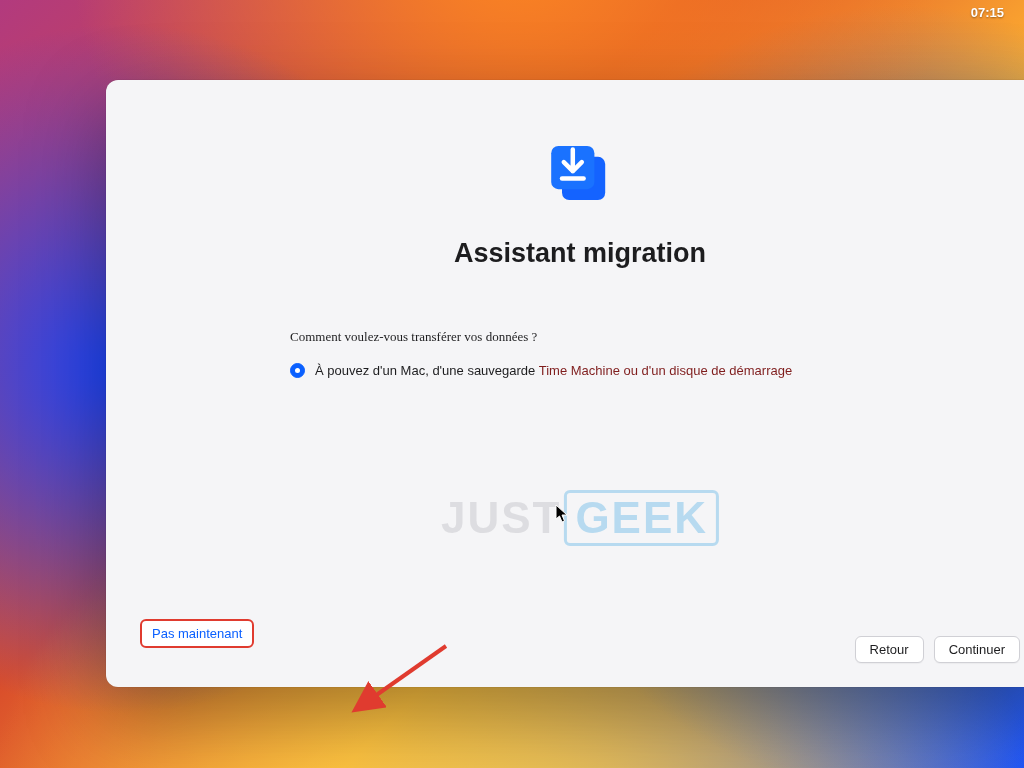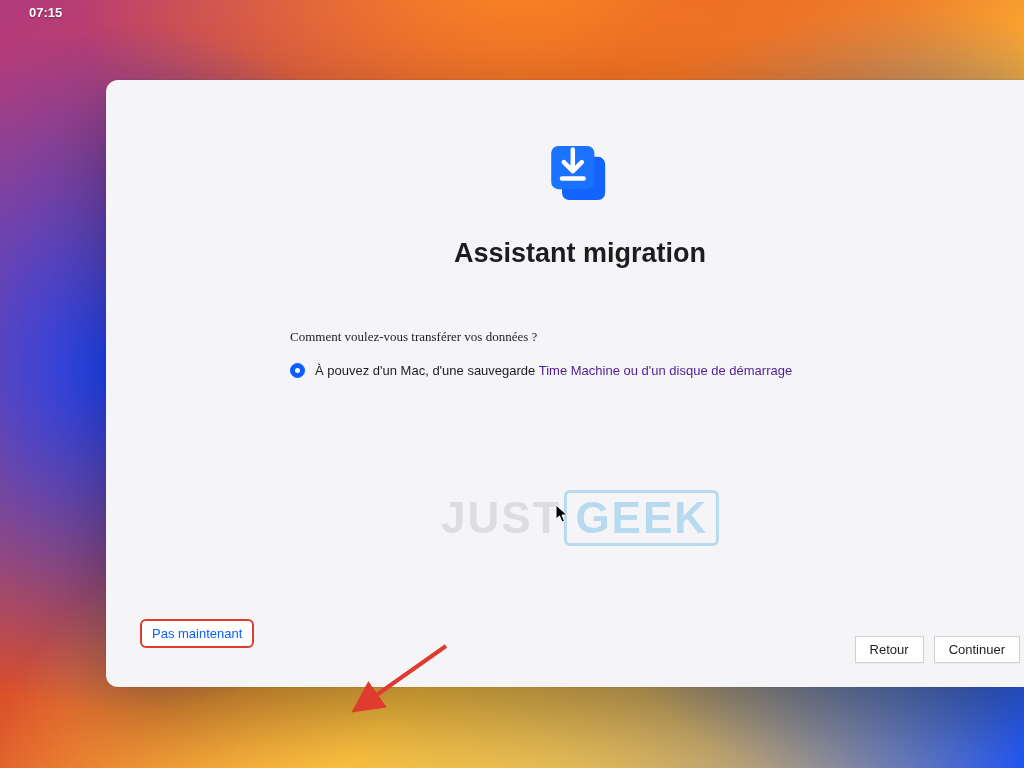--- a/index.html
+++ b/index.html
@@ -8,22 +8,22 @@
     position: relative;
     background:
       radial-gradient(circle at 12% 48%, #1845ff 0%, rgba(24,69,255,0) 35%),
       radial-gradient(circle at 50% -10%, #ff8a1f 0%, rgba(255,138,31,0) 45%),
       radial-gradient(circle at 88% 52%, #0a66ff 0%, rgba(10,102,255,0) 40%),
       radial-gradient(circle at 50% 120%, #ffd24d 0%, rgba(255,210,77,0) 52%),
       linear-gradient(135deg, #b23a7e 0%, #d94d2b 38%, #ffb030 62%, #1c54ff 100%);
   }
   .menubar {
     position: absolute; top: 0; left: 0; right: 0; height: 24px;
-    display: flex; justify-content: flex-start; align-items: center;
-    padding: 0 29px;
+    display: flex; justify-content: flex-end; align-items: center;
+    padding: 0 20px;
     color: #fff; font-size: 13px; font-weight: 600;
     text-shadow: 0 1px 2px rgba(0,0,0,0.4);
   }
   .panel {
     position: absolute;
     left: 106px; top: 80px;
     width: 948px; height: 607px;
     background: #f5f5f7;
     border-radius: 12px;
     box-shadow: 0 30px 80px rgba(0,0,0,0.35), 0 0 0 0.5px rgba(0,0,0,0.08);
@@ -56,31 +56,31 @@
   .radio {
     width: 15px; height: 15px; border-radius: 50%;
     border: 1px solid #8e8e93; background: #fff;
     display: inline-flex; align-items: center; justify-content: center;
     flex-shrink: 0;
   }
   .radio.selected { border-color: #0a60ff; background: #0a60ff; }
   .radio.selected::after {
     content: ""; width: 5px; height: 5px; border-radius: 50%; background: #fff;
   }
-  .link-ish { color: #4c1d95; }
+  .link-ish { color: #7f1d1d; }
   .footer {
     margin-top: auto;
     display: flex; align-items: center;
     padding-top: 12px;
     justify-content: flex-end;
   }
   .btn {
     font-size: 13px; color: #1d1d1f;
     background: #ffffff;
-    border: 1px solid #d0d0d5; border-radius: 0;
+    border: 1px solid #d0d0d5; border-radius: 6px;
     padding: 5px 14px; cursor: pointer;
     box-shadow: 0 1px 1px rgba(0,0,0,0.04);
     margin-top: 33px;
   }
   .btn + .btn { margin-left: 10px; }
   .btn-link {
     font-size: 13px; color: #0a60ff; background: #ffffff;
     border: 2px solid #e03b2f; border-radius: 6px;
     padding: 5px 10px; cursor: pointer;
   }

